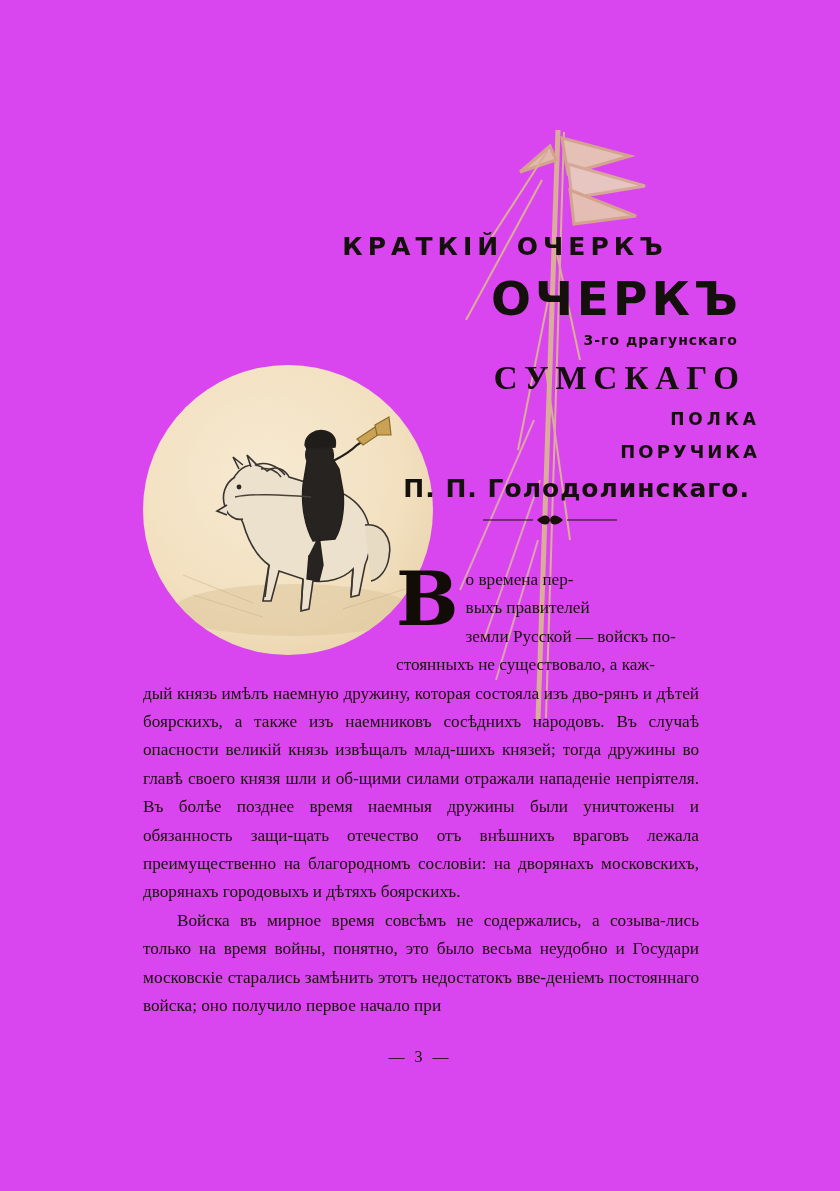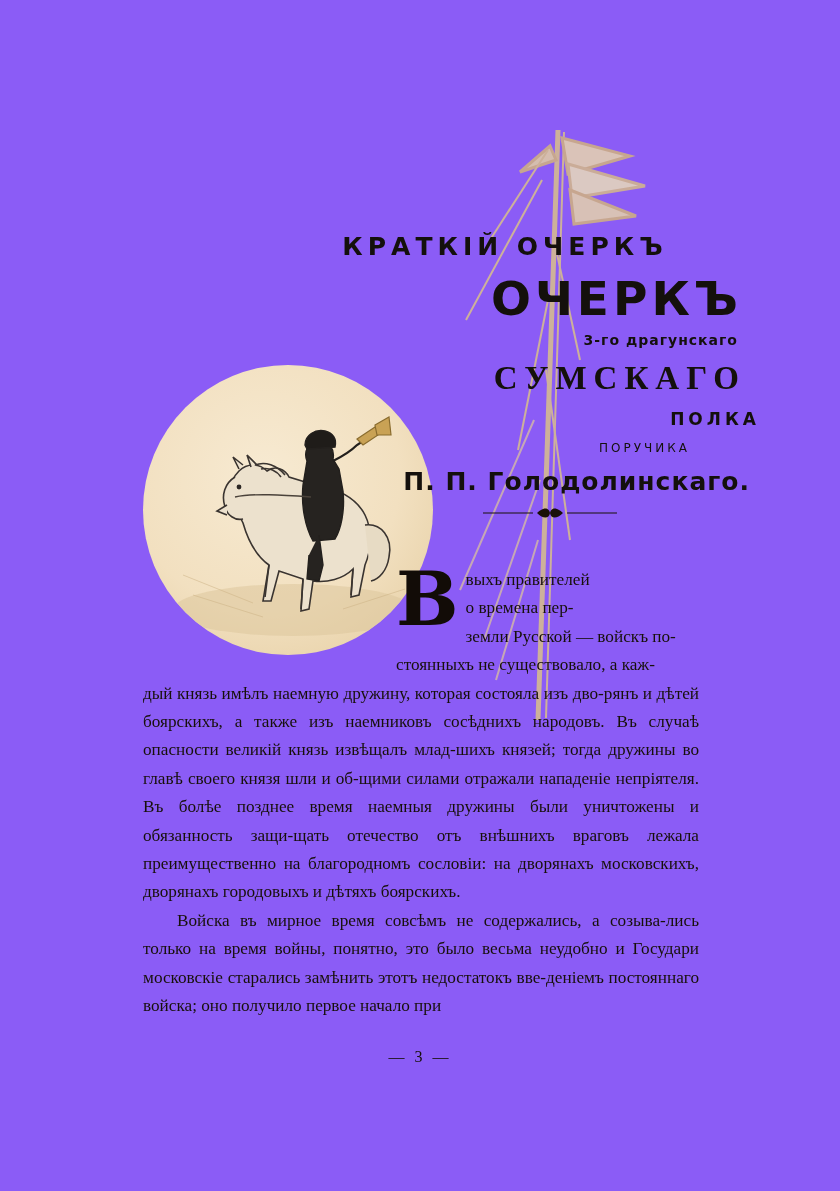--- a/index.html
+++ b/index.html
@@ -14,21 +14,21 @@
     overflow: hidden;
     font-family: "Liberation Serif", serif;
     color: #1a1008;
   }
 
   .page {
     position: absolute;
     left: 0; top: 0;
     width: 840px;
     height: 1191px;
-    background: #8b5cf6;
+    background: #d946ef;
   }
 
   
   .lance-wrap {
     position: absolute;
     left: 430px;
     top: 120px;
     width: 330px;
     height: 620px;
     pointer-events: none;
@@ -92,26 +92,25 @@
   .t-polka {
     font-family: "DejaVu Sans", sans-serif;
     font-weight: bold;
     font-size: 17px;
     letter-spacing: 4px;
     color: #14100c;
     margin-top: 12px;
   }
   .t-poruchika {
     font-family: "DejaVu Sans", sans-serif;
-    font-weight: normal;
-    font-size: 12px;
+    font-weight: bold;
+    font-size: 18px;
     letter-spacing: 3px;
     color: #14100c;
     margin-top: 12px;
-    margin-right: 70px;
   }
   .t-author {
     font-family: "DejaVu Sans", sans-serif;
     font-weight: bold;
     font-size: 25px;
     letter-spacing: 1px;
     color: #14100c;
     margin-top: 12px;
     margin-right: 10px;
   }
@@ -273,22 +272,22 @@
         <line x1="8" y1="7" x2="58" y2="7" stroke="#1a1008" stroke-width="1.2"></line>
         <line x1="92" y1="7" x2="142" y2="7" stroke="#1a1008" stroke-width="1.2"></line>
         <path d="M62 7 C68 1 74 1 75 7 C76 1 82 1 88 7 C82 13 76 13 75 7 C74 13 68 13 62 7 Z" fill="#1a1008"></path>
       </svg>
     </div>
   </div>
 
   <div class="body-text">
     <div class="short-lines">
       <span class="dropcap">В</span>
+      <div>о времена пер-</div>
       <div>выхъ правителей</div>
-      <div>о времена пер-</div>
       <div>земли  Русской — войскъ  по-</div>
       <div>стоянныхъ не существовало, а каж-</div>
     </div>
     <div class="spacer-clear"></div>
     <p class="p1">дый князь имѣлъ наемную дружину,  которая  состояла  изъ  дво-рянъ  и  дѣтей  боярскихъ,  а  также  изъ  наемниковъ  сосѣднихъ народовъ.  Въ случаѣ  опасности великій  князь извѣщалъ  млад-шихъ  князей;  тогда  дружины  во  главѣ  своего  князя   шли  и  об-щими  силами   отражали  нападеніе  непріятеля.  Въ  болѣе  позднее время  наемныя  дружины  были  уничтожены  и  обязанность  защи-щать  отечество  отъ  внѣшнихъ  враговъ  лежала  преимущественно на  благородномъ  сословіи:  на дворянахъ московскихъ,  дворянахъ городовыхъ  и  дѣтяхъ  боярскихъ.</p>
     <p class="p2">Войска  въ  мирное  время  совсѣмъ  не  содержались,  а  созыва-лись  только  на  время  войны,  понятно,  это  было  весьма  неудобно и  Государи  московскіе  старались  замѣнить  этотъ  недостатокъ  вве-деніемъ  постояннаго  войска;  оно  получило  первое  начало  при</p>
   </div>
 
   <div class="folio">— 3 —</div>
 

